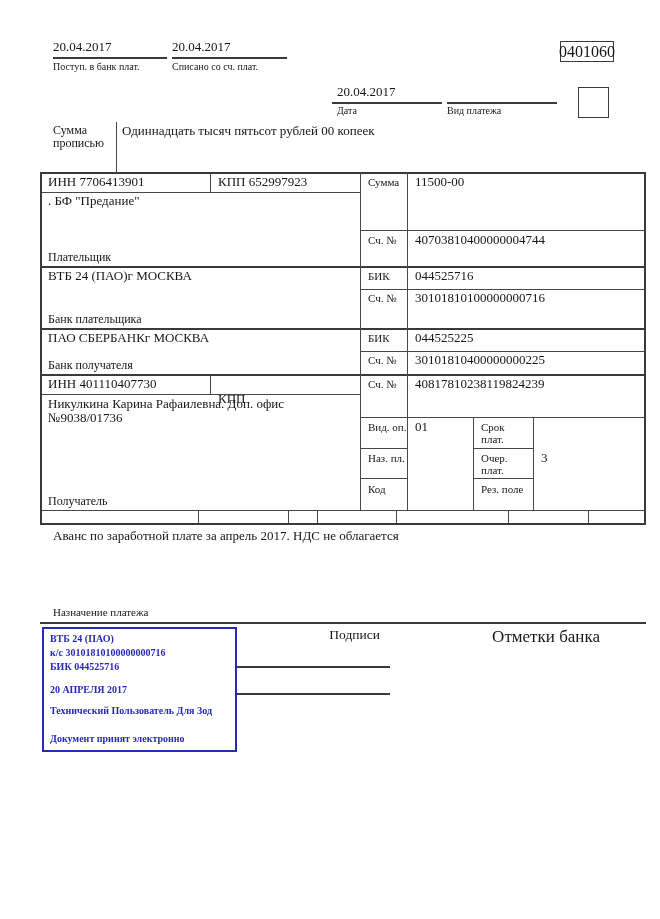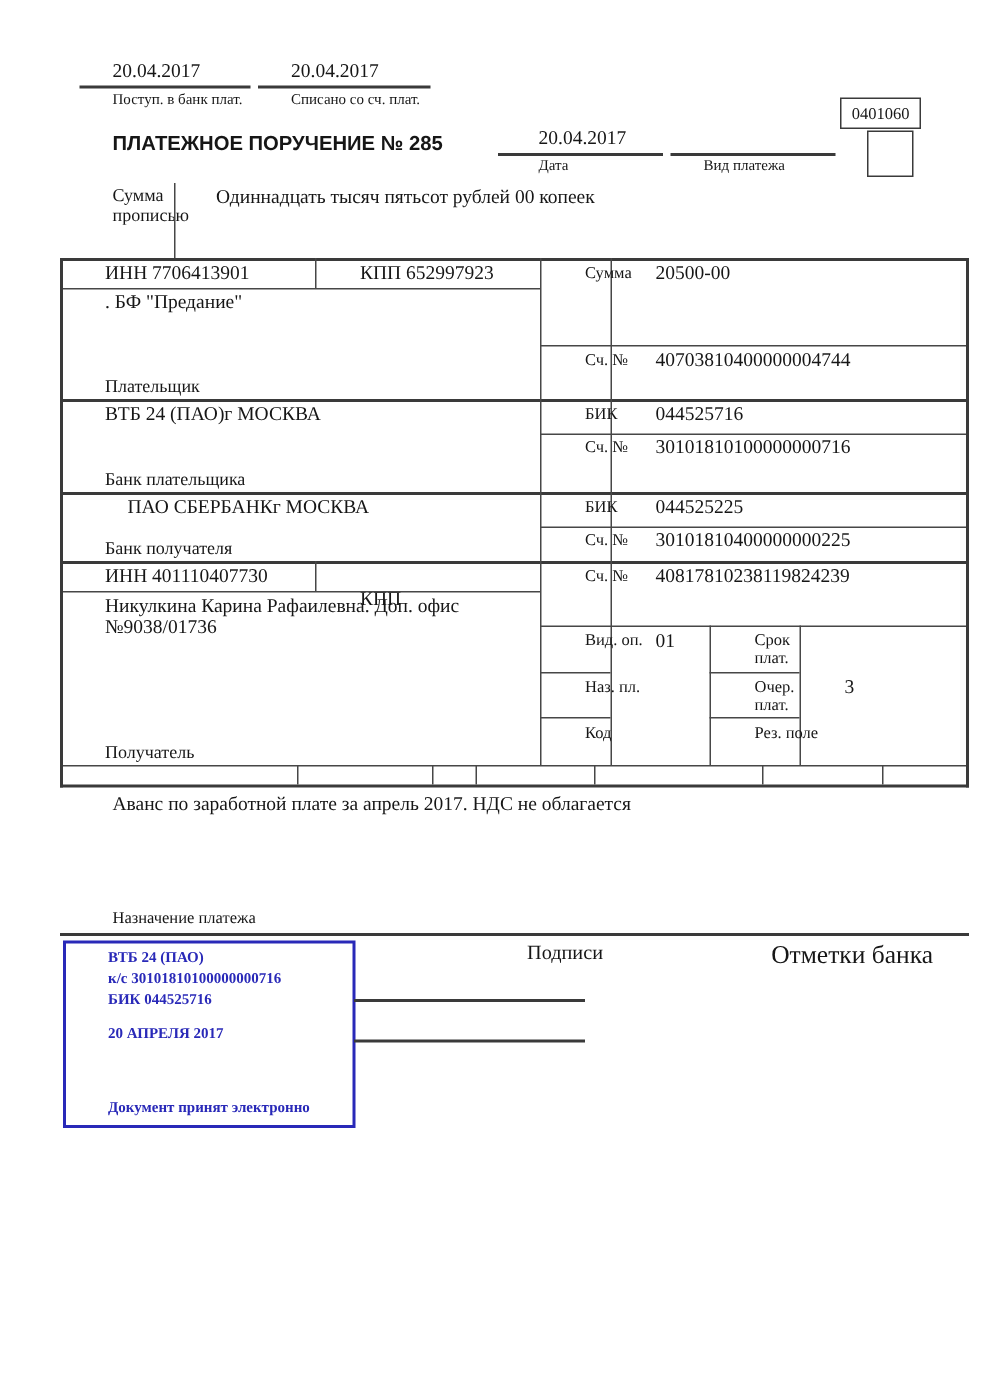--- a/index.html
+++ b/index.html
@@ -1,30 +1,30 @@
 <!DOCTYPE html>
 <html style="--stamp-blue: #2929b8;"><head>
 <meta charset="utf-8">
 <style>
   html,body{margin:0;padding:0;background:#ffffff;}
   .page{position:relative;width:660px;height:919px;background:#ffffff;overflow:hidden;
         font-family:"Liberation Serif", serif;color:#161616;}
-  .txt{position:absolute;white-space:nowrap;line-height:1.08;margin-left:22px;}
+  .txt{position:absolute;white-space:nowrap;line-height:1.08;}
   .val{font-size:13px;}
   .lbl{font-size:11px;}
   .sec{font-size:12px;}
   .tiny{font-size:10px;}
   .wrap{white-space:normal;}
   .hl{position:absolute;height:1px;background:#474747;}
   .hl2{position:absolute;height:2px;background:#3a3a3a;}
   .vl{position:absolute;width:1px;background:#474747;}
   .vl2{position:absolute;width:2px;background:#3a3a3a;}
   .title{font-family:"Liberation Sans", sans-serif;font-weight:bold;font-size:13.5px;}
   .codebox{position:absolute;border:1px solid #3a3a3a;display:flex;align-items:center;justify-content:center;
-           font-size:11px;margin-top:24px;}
+           font-size:16px;}
   .emptybox{position:absolute;border:1.5px solid #3a3a3a;background:#fff;}
   .table{position:absolute;left:40px;top:172px;width:606px;height:353px;}
   .bluebox{position:absolute;left:42px;top:627px;width:191px;height:121px;border:2px solid var(--stamp-blue,#2929b8);
            color:var(--stamp-blue,#2929b8);font-size:10px;font-weight:600;}
   .bluebox .txt{line-height:1.12;}
   .stampbox{position:absolute;left:423px;top:653px;width:184px;height:62px;border:1.5px solid #3a3a3a;font-size:12.5px;}
   .center{text-align:right;}
 </style>
 </head>
 <body>
@@ -36,21 +36,20 @@
   <div class="txt tiny" style="left:53px;top:62px;">Поступ. в банк плат.</div>
 
   <div class="txt val" style="left:172px;top:40px;">20.04.2017</div>
   <div class="hl2" style="left:172px;top:57px;width:115px;"></div>
   <div class="txt tiny" style="left:172px;top:62px;">Списано со сч. плат.</div>
 
   <div class="codebox" style="left:560px;top:41px;width:52px;height:19px;">
     <span>0401060</span>
   </div>
 
-  <div class="txt title" style="left:53px;top:89px;">ПЛАТЕЖНОЕ ПОРУЧЕНИЕ № 285</div>
   <div class="txt val" style="left:337px;top:85px;">20.04.2017</div>
   <div class="hl2" style="left:332px;top:102px;width:110px;"></div>
   <div class="txt tiny" style="left:337px;top:106px;">Дата</div>
   <div class="hl2" style="left:447px;top:102px;width:110px;"></div>
   <div class="txt tiny" style="left:447px;top:106px;">Вид платежа</div>
   <div class="emptybox" style="left:578px;top:87px;width:29px;height:29px;"></div>
 
   <div class="txt sec wrap" style="left:53px;top:124px;width:58px;">Сумма прописью</div>
   <div class="vl" style="left:116px;top:122px;height:50px;"></div>
   <div class="txt val" style="left:122px;top:124px;">Одиннадцать тысяч пятьсот рублей 00 копеек</div>
@@ -85,34 +84,34 @@
     <div class="vl" style="left:158px;top:338px;height:13px;"></div>
     <div class="vl" style="left:248px;top:338px;height:13px;"></div>
     <div class="vl" style="left:277px;top:338px;height:13px;"></div>
     <div class="vl" style="left:356px;top:338px;height:13px;"></div>
     <div class="vl" style="left:468px;top:338px;height:13px;"></div>
     <div class="vl" style="left:548px;top:338px;height:13px;"></div>
 
     <div class="txt val" style="left:8px;top:3px;">ИНН 7706413901</div>
     <div class="txt val" style="left:178px;top:3px;">КПП 652997923</div>
     <div class="txt lbl" style="left:328px;top:5px;">Сумма</div>
-    <div class="txt val" style="left:375px;top:3px;">20500-00</div>
+    <div class="txt val" style="left:375px;top:3px;">11500-00</div>
     <div class="txt val" style="left:8px;top:22px;">. БФ "Предание"</div>
     <div class="txt sec" style="left:8px;top:79px;">Плательщик</div>
     <div class="txt lbl" style="left:328px;top:63px;">Сч. №</div>
     <div class="txt val" style="left:375px;top:61px;">40703810400000004744</div>
 
     <div class="txt val" style="left:8px;top:97px;">ВТБ 24 (ПАО)г МОСКВА</div>
     <div class="txt sec" style="left:8px;top:141px;">Банк плательщика</div>
     <div class="txt lbl" style="left:328px;top:99px;">БИК</div>
     <div class="txt val" style="left:375px;top:97px;">044525716</div>
     <div class="txt lbl" style="left:328px;top:121px;">Сч. №</div>
     <div class="txt val" style="left:375px;top:119px;">30101810100000000716</div>
 
-    <div class="txt val" style="left:23px;top:159px;text-align:right;">ПАО СБЕРБАНКг МОСКВА</div>
+    <div class="txt val" style="left:8px;top:159px;text-align:right;">ПАО СБЕРБАНКг МОСКВА</div>
     <div class="txt sec" style="left:8px;top:187px;">Банк получателя</div>
     <div class="txt lbl" style="left:328px;top:161px;">БИК</div>
     <div class="txt val" style="left:375px;top:159px;">044525225</div>
     <div class="txt lbl" style="left:328px;top:183px;">Сч. №</div>
     <div class="txt val" style="left:375px;top:181px;">30101810400000000225</div>
 
     <div class="txt val" style="left:8px;top:205px;">ИНН 401110407730</div>
     <div class="txt val" style="left:178px;top:220px;">КПП</div>
     <div class="txt lbl" style="left:328px;top:207px;">Сч. №</div>
     <div class="txt val" style="left:375px;top:205px;">40817810238119824239</div>
@@ -134,20 +133,21 @@
   <div class="hl2" style="left:40px;top:622px;width:606px;"></div>
 
   <div class="txt val center" style="left:220px;top:628px;width:160px;font-size:13.5px;">Подписи</div>
   <div class="txt val center" style="left:400px;top:628px;width:200px;font-size:17px;">Отметки банка</div>
 
   <div class="bluebox">
     <div class="txt" style="left:6px;top:4px;">ВТБ 24 (ПАО)</div>
     <div class="txt" style="left:6px;top:18px;">к/с 30101810100000000716</div>
     <div class="txt" style="left:6px;top:32px;">БИК 044525716</div>
     <div class="txt" style="left:6px;top:55px;">20 АПРЕЛЯ 2017</div>
+    <div class="txt wrap" style="left:6px;top:76px;width:175px;">Технический Пользователь Для Зод</div>
     <div class="txt" style="left:6px;top:104px;">Документ принят электронно</div>
   </div>
 
   <div class="hl2" style="left:236px;top:666px;width:154px;"></div>
   <div class="hl2" style="left:236px;top:693px;width:154px;"></div>
 
 
 </div>
 
 </body></html>

